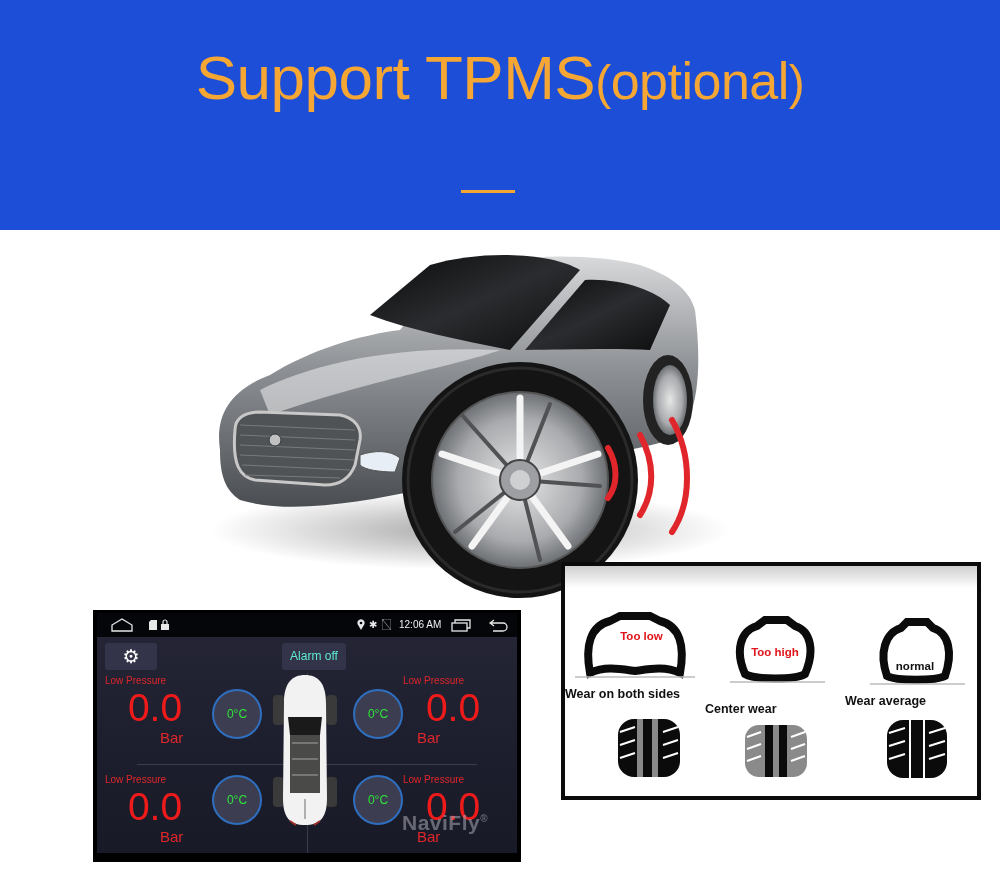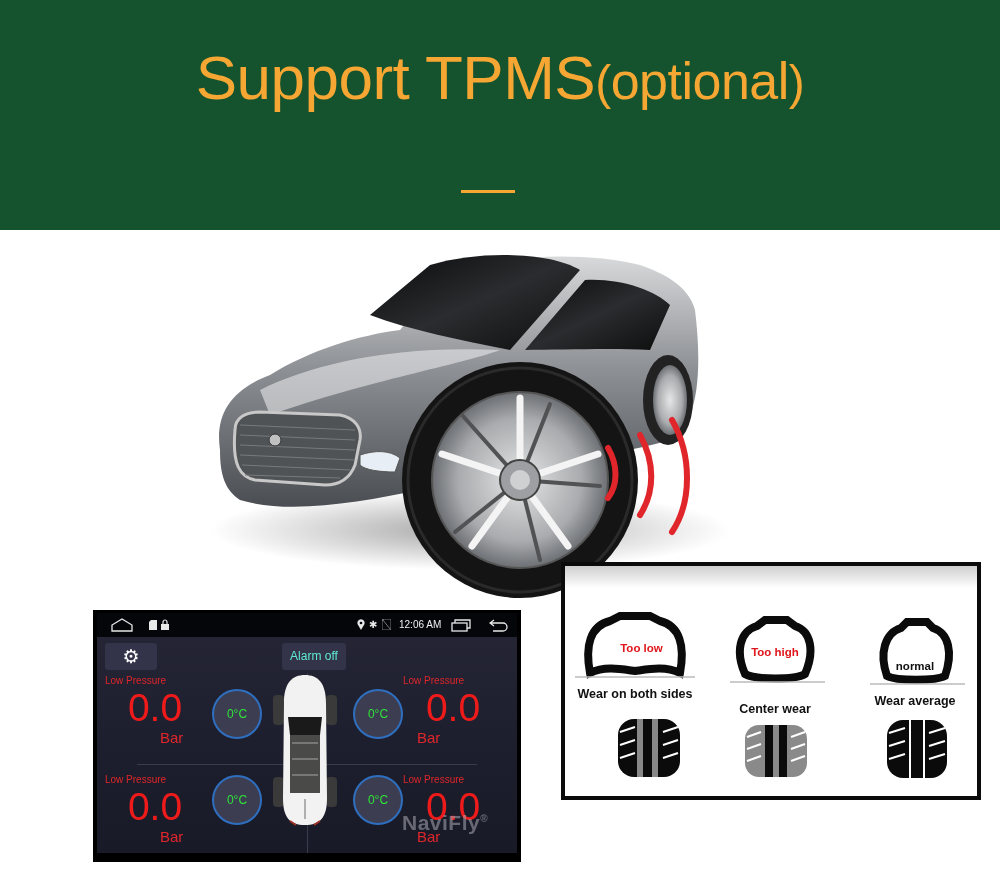--- a/index.html
+++ b/index.html
@@ -1,20 +1,20 @@
 <!DOCTYPE html>
 <html><head>
 <meta charset="utf-8">
 <style>
   * { margin: 0; padding: 0; box-sizing: border-box; }
   html, body { width: 1000px; height: 892px; background: #ffffff; overflow: hidden; }
   body { position: relative; font-family: "Liberation Sans", sans-serif; }
 
   
-  .banner { position: absolute; left: 0; top: 0; width: 1000px; height: 230px; background: #14532d; }
+  .banner { position: absolute; left: 0; top: 0; width: 1000px; height: 230px; background: #1d4ed8; }
   .banner-title { position: absolute; left: 0; width: 1000px; top: 40px; text-align: center; color: #f5a633; font-size: 62px; line-height: 76px; letter-spacing: -0.5px; }
   .banner-title .paren { font-size: 48px; }
   .banner-title .opt { font-size: 52px; }
   .banner-sub { position: absolute; left: 0; width: 1000px; top: 124px; text-align: center; color: #f0f0f0; font-size: 18.5px; line-height: 30px; }
   .banner-rule { position: absolute; left: 461px; top: 190px; width: 54px; height: 3px; background: #f5a633; }
 
   
   .hero { position: absolute; left: 200px; top: 240px; width: 580px; height: 360px; }
 
   
@@ -37,21 +37,21 @@
 
   .topcar { position: absolute; left: 173px; top: 60px; width: 70px; height: 154px; }
 
   .hu-watermark { position: absolute; left: 305px; top: 198px; color: rgba(170,170,180,0.55); font-size: 21px; font-weight: bold; letter-spacing: 0.5px; }
   .hu-watermark sup { font-size: 10px; }
 
   
   .wear { position: absolute; left: 561px; top: 562px; width: 420px; height: 238px; background: #fff; border: 4px solid #0b0b0b; }
   .wear-top { position: absolute; left: 0; top: 0; right: 0; height: 22px; background: linear-gradient(180deg, #cfcfcf, #ffffff); }
   .wear-col { position: absolute; top: 45px; width: 140px; }
-  .wear-col .txt { position: absolute; left: 0; width: 140px; text-align: center; font-weight: bold; font-size: 12.5px; color: #111; }
+  .wear-col .txt { position: absolute; left: 0; width: 140px; font-weight: bold; font-size: 12.5px; color: #111; }
   .wear-col .inner-lbl { position: absolute; width: 140px; text-align: center; font-weight: bold; font-size: 11.5px; }
 </style>
 </head>
 <body>
 
 <div class="banner">
   <div class="banner-title">
     <span>Support TPMS</span><span class="paren">(</span><span class="opt">optional</span><span class="paren">)</span>
   </div>
   <div class="banner-sub">
@@ -213,21 +213,21 @@
 </div>
 
 <div class="wear">
   <div class="wear-top"></div>
 
   <div class="wear-col" style="left:0px;">
     <svg width="140" height="70" viewBox="0 0 140 70" style="position:absolute; left:0; top:0;">
       <path d="M25 62 C 20 35, 25 15, 45 10 L 55 5 L 85 5 L 95 10 C 115 15, 120 35, 115 62 C 100 55, 85 58, 70 60 C 55 58, 40 55, 25 62 Z" fill="none" stroke="#0b0b0b" stroke-width="8"></path>
       <line x1="10" y1="66" x2="130" y2="66" stroke="#bbb" stroke-width="1.5"></line>
     </svg>
-    <div class="inner-lbl" style="top:31px; color:#e0151b;padding-left:13px;">Too low</div>
+    <div class="inner-lbl" style="top:19px; color:#e0151b;padding-left:13px;">Too low</div>
     <div class="txt" style="top:76px;">Wear on both sides</div>
     <svg width="140" height="62" viewBox="0 0 140 62" style="position:absolute; left:0; top:106px;">
       <rect x="53" y="2" width="62" height="58" rx="16" fill="#0b0b0b"></rect>
       <rect x="72" y="2" width="6" height="58" fill="#888"></rect>
         <rect x="87" y="2" width="6" height="58" fill="#888"></rect>
       <path d="M55 15 L 70 10 M55 28 L 70 23 M55 41 L 70 36 M98 15 L 113 10 M98 28 L 113 23 M98 41 L 113 36" stroke="#fff" stroke-width="2"></path>
     </svg>
   </div>
 
   <div class="wear-col" style="left:140px; top:50px;">

